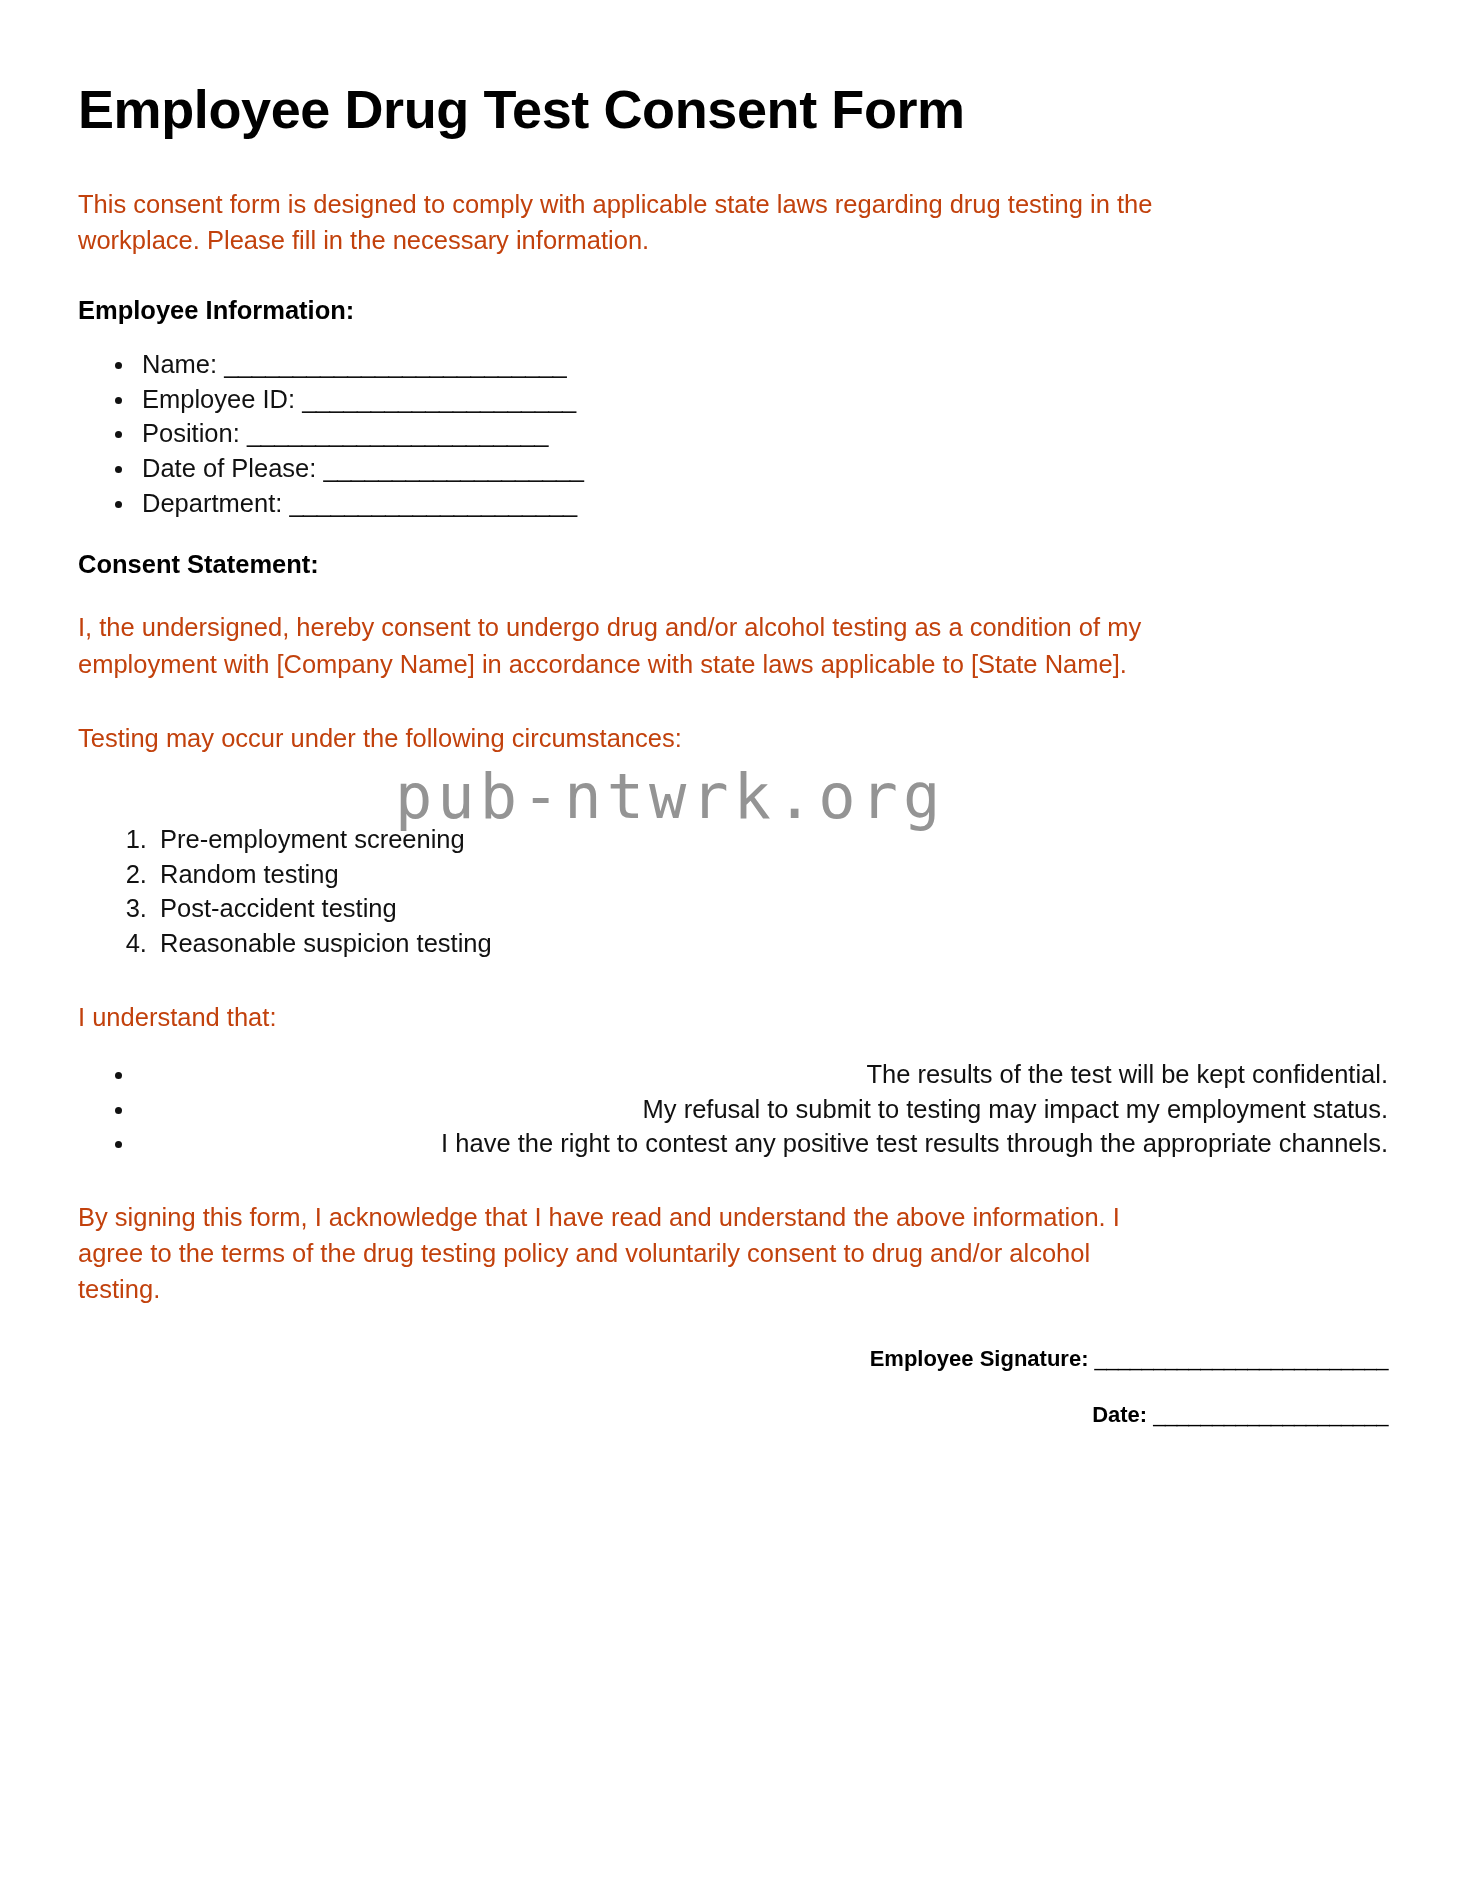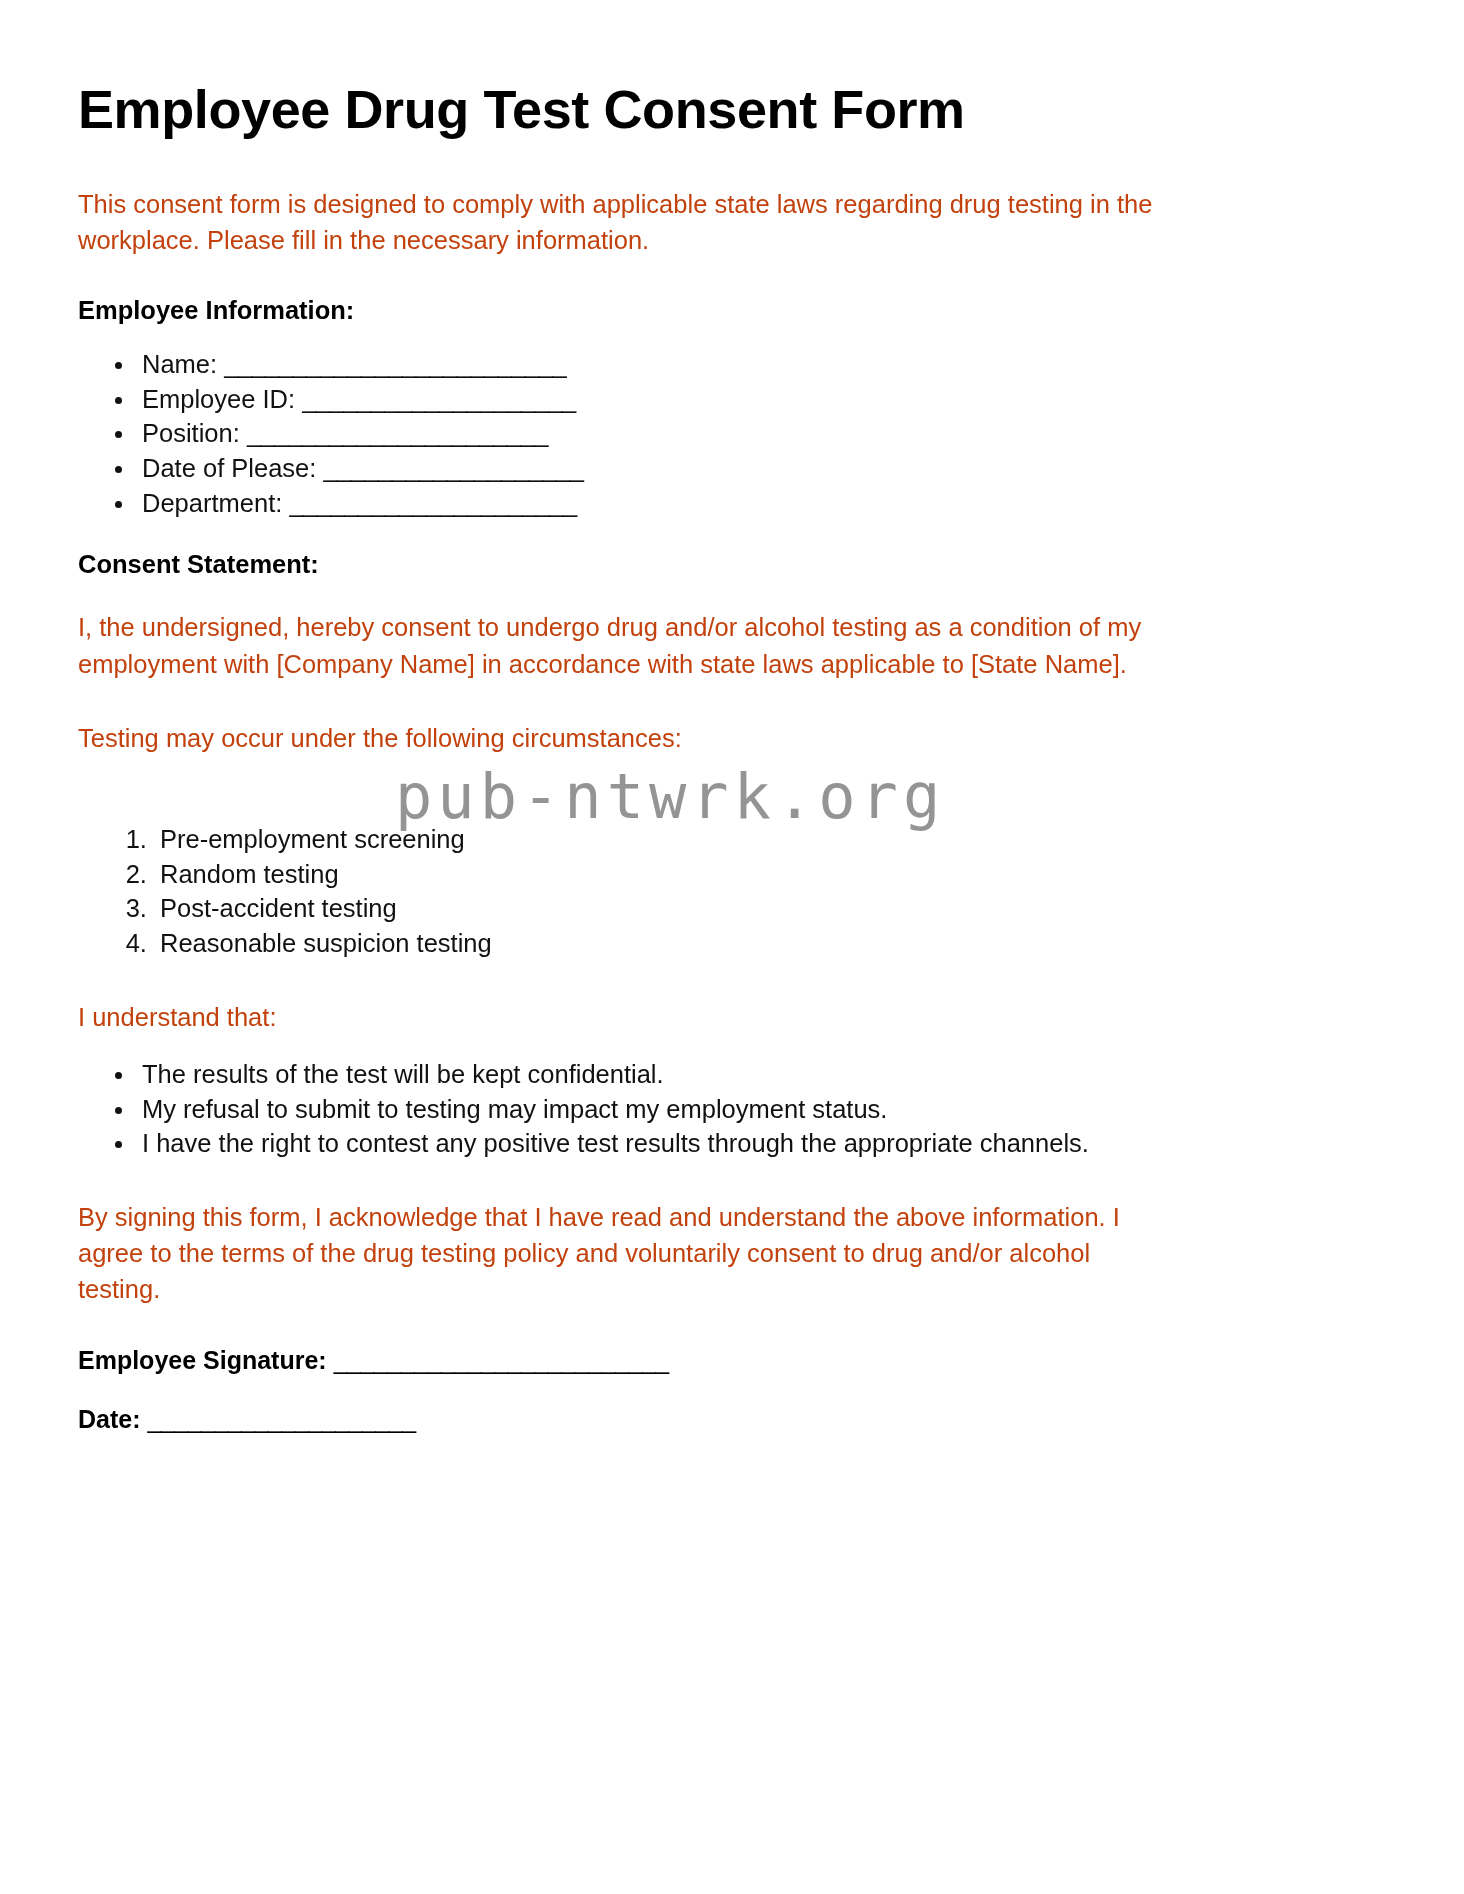--- a/index.html
+++ b/index.html
@@ -47,35 +47,36 @@
     font-weight: bold;
     margin: 0;
     color: #000;
   }
   ul.field-list, ol.circ-list, ul.understand-list {
     margin: 0;
     padding: 0 0 0 58px;
     list-style-position: outside;
   }
   ul.field-list { list-style-type: disc; }
-  ul.understand-list { list-style-type: disc; }
+  ul.understand-list { list-style-type: disc; text-align: right; }
   ol.circ-list { list-style-type: decimal; padding-left: 76px; margin-top: 44px; }
   ul.field-list li, ol.circ-list li, ul.understand-list li {
     font-size: 25.5px;
     line-height: 1.36;
     color: #111;
     padding-left: 6px;
   }
   ul.field-list li::marker, ul.understand-list li::marker { font-size: 23px; }
   .blank { white-space: pre; letter-spacing: -0.5px; }
   .sig-line {
-    font-size: 25px;
+    font-size: 22px;
     font-weight: bold;
     margin: 0;
     color: #000;
+    text-align: right;
   }
   .sig-line .blank { font-weight: normal; }
   .watermark {
     position: absolute;
     left: 395px;
     top: 760px;
     font-family: "DejaVu Sans Mono", "Liberation Mono", monospace;
     font-size: 62px;
     letter-spacing: 5px;
     color: #6b6b6b;

